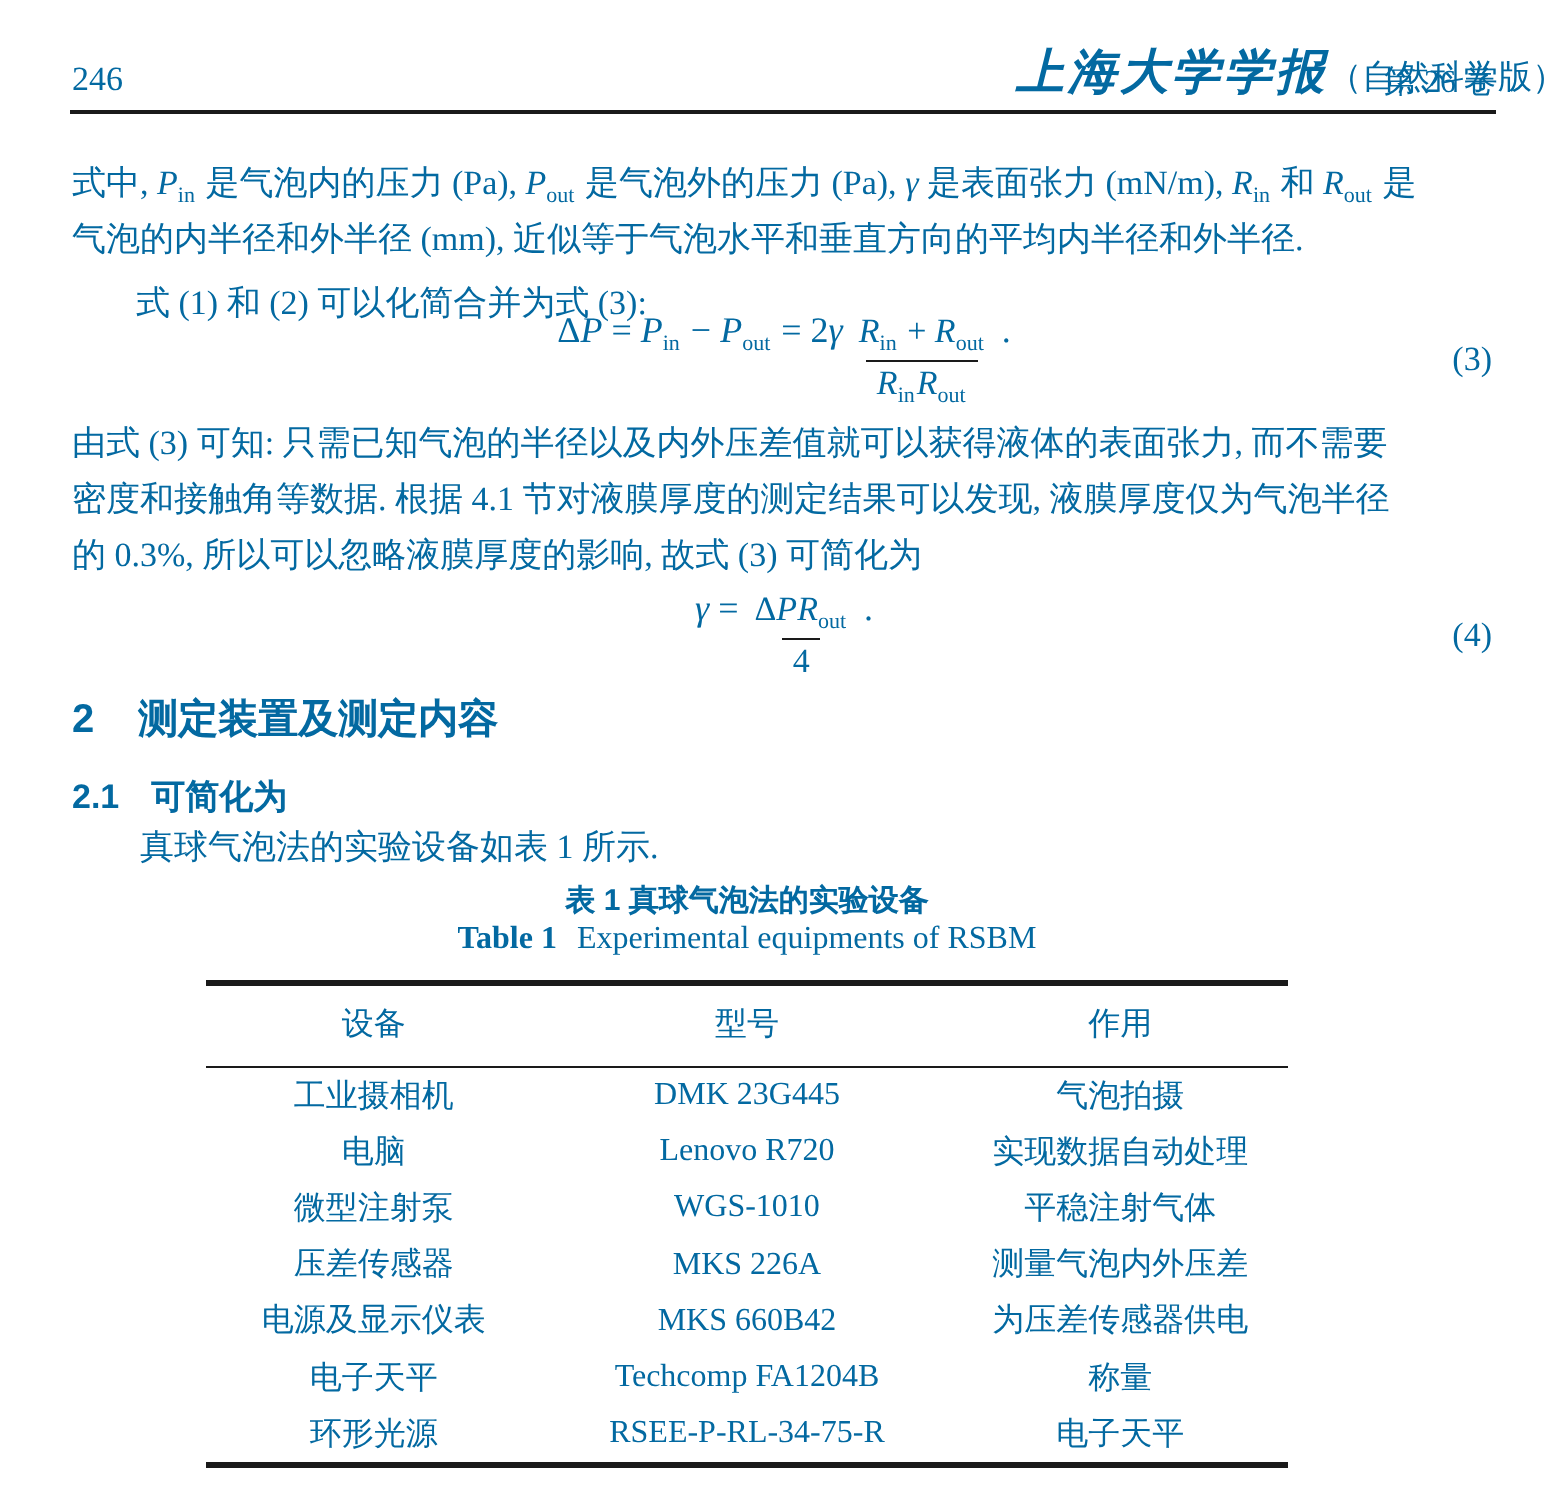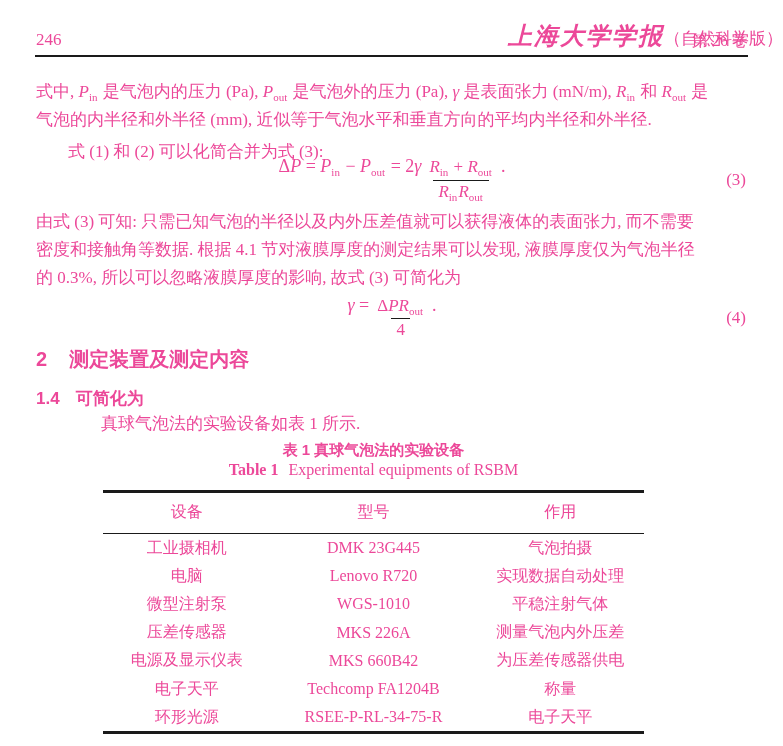--- a/index.html
+++ b/index.html
@@ -1,18 +1,18 @@
 <!DOCTYPE html>
 <html><head>
 <meta charset="utf-8">
 <style>
   html,body { margin:0; padding:0; background:#e8e8e8; }
   .page {
     position:relative; width:783px; height:746px; background:#ffffff;
-    font-family:"Liberation Serif","DejaVu Serif",serif; color:#ec4899;
+    font-family:"Liberation Serif","DejaVu Serif",serif; color:#0369a1;
     overflow:hidden;
   }
   
   .pagenum { position:absolute; left:36px; top:30px; font-size:17px; }
   .volume  { position:absolute; right:35px; top:31px; font-size:16px; }
   .journal { position:absolute; left:0; top:20px; width:100%; text-align:right; white-space:nowrap; }
   .jt { font-size:24px; font-weight:700; font-style:italic; letter-spacing:2px; }
   .jp { font-size:17px; font-weight:400; font-style:normal; }
   .hrule { position:absolute; top:55px; left:35px; width:713px; height:2px; background:#1a1a1a; }
   
@@ -26,21 +26,21 @@
   .frac .den { border-top:1.4px solid #1a1a1a; }
   .eqlabel { position:absolute; right:2px; top:50%; transform:translateY(-50%); font-size:17px; }
   .seg-n { font-style:normal; }
   .seg-i { font-style:italic; }
   .seg-sub { font-size:11px; vertical-align:-4px; margin-right:1px; font-style:normal; }
   
   .h2  { position:absolute; top:346px; left:36px; font-family:"Liberation Sans","DejaVu Sans",sans-serif; font-size:20px; font-weight:700; }
   .h2 .secnum  { margin-right:22px; }
   .h21 { position:absolute; top:387px; left:36px; font-family:"Liberation Sans","DejaVu Sans",sans-serif; font-size:17px; font-weight:700; }
   .h21 .secnum { margin-right:16px; }
-  .s21para { position:absolute; top:412px; left:70px; font-size:17px;margin-left:31px; }
+  .s21para { position:absolute; top:412px; left:70px; font-size:17px; }
   
   .capzh { position:absolute; top:441px; left:103px; width:541px; text-align:center;
            font-family:"Liberation Sans","DejaVu Sans",sans-serif; font-weight:700; font-size:15px; }
   .capen { position:absolute; top:461px; left:103px; width:541px; text-align:center; font-size:16px; }
   .capen .tlabel { font-weight:700; margin-right:10px; }
   .tbl { position:absolute; top:490px; left:103px; width:541px; }
   .rule2 { height:2.5px; background:#1a1a1a; }
   .rule1 { height:1.5px; background:#1a1a1a; }
   .trow { display:grid; grid-template-columns:31% 38% 31%; align-items:center; text-align:center;
           font-size:16px; height:28.2px; white-space:nowrap; }
@@ -87,21 +87,21 @@
       </span>
       <span>.</span>
     </span>
     <span class="eqlabel">(4)</span>
   </div>
 
   <div class="h2">
     <span class="secnum">2</span><span>测定装置及测定内容</span>
   </div>
   <div class="h21">
-    <span class="secnum">1.4</span><span>可简化为</span>
+    <span class="secnum">2.1</span><span>可简化为</span>
   </div>
   <div class="s21para">真球气泡法的实验设备如表 1 所示.</div>
 
   <div class="capzh">表 1  真球气泡法的实验设备</div>
   <div class="capen">
     <span class="tlabel">Table 1</span><span>Experimental equipments of RSBM</span>
   </div>
 
   <div class="tbl">
     <div class="rule2"></div>

